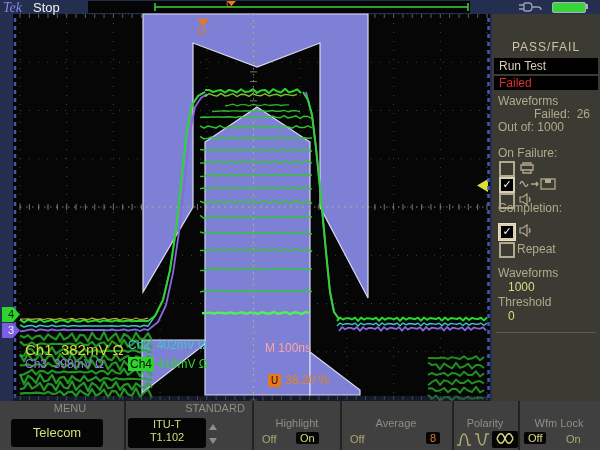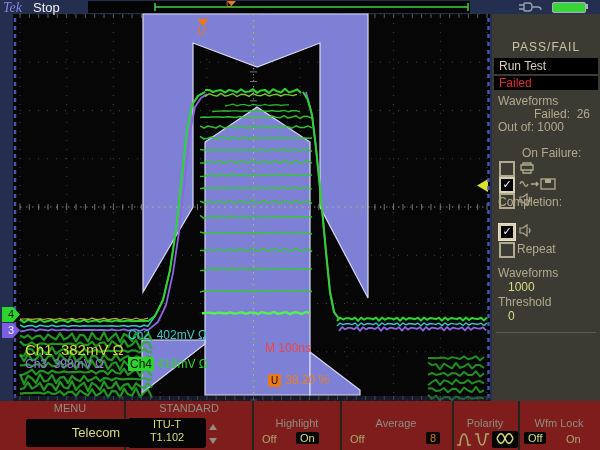--- a/index.html
+++ b/index.html
@@ -17,21 +17,21 @@
   
   #sidemenu{position:absolute;left:492px;top:14px;width:108px;height:387px;background:#3b3b33;z-index:4;}
   .mtxt{position:absolute;color:#b2aa8c;font-size:12px;white-space:pre;text-align:center;}
   .mval{color:#d8dc84;}
   .mstrip{position:absolute;left:2px;width:104px;background:#000;}
   .failedtx{color:#d93030;}
   .cb{position:absolute;width:12px;height:12px;border:2px solid #b2aa8c;background:transparent;
       color:#e8e0c8;font-size:11px;line-height:11px;text-align:center;}
   .cbchk{background:#000;border-color:#d8d0b0;color:#fff;}
   
-  #botbar{position:absolute;left:0;top:401px;width:600px;height:49px;background:#7f1d1d;z-index:4;}
+  #botbar{position:absolute;left:0;top:401px;width:600px;height:49px;background:#404040;z-index:4;}
   .bhead{position:absolute;top:1px;height:13px;color:#8e8e82;font-size:11px;text-align:center;}
   .bbtn{position:absolute;background:#050505;border-radius:3px;color:#d8dc7c;
         text-align:center;font-size:11px;line-height:13px;}
   .dim{color:#aaa86a;}
   .onbox{background:#050505;border-radius:2px;padding:0 4px;}
   .vdiv{position:absolute;top:0;width:2px;height:49px;background:#23231e;}
   
   .chmark{position:absolute;z-index:6;width:18px;height:15px;font-size:11px;line-height:15px;
           text-align:center;clip-path:polygon(0 0,62% 0,100% 50%,62% 100%,0 100%);}
   .orange{color:#e8821e;}
@@ -421,54 +421,54 @@
 <div class="batt" style="left:552px;top:2px;width:32px;height:9px;"></div>
 <div class="battnub" style="left:585px;top:4px;width:3px;height:5px;"></div>
 <svg class="abs" style="left:516px;top:1px;z-index:5;" width="30" height="12">
   <path d="M3,4 h5 M3,8 h5 M8,2 v8 M8,2 h5 q3,0 3,4 q0,4 -3,4 h-5 M16,6 h6 q3,0 3,3" fill="none" stroke="#98a0b4" stroke-width="1.4"></path>
 </svg>
 
 <div class="chmark" style="left:2px;top:307px;background:#2ed42e;color:#042004;">4</div>
 <div class="chmark" style="left:2px;top:323px;background:#7b5fe0;color:#f0ecff;">3</div>
 
 <div class="txt" style="left:25px;top:341px;color:#d8d840;font-size:15px;"><span>Ch1</span>  <span>382mV</span> <span>Ω</span></div>
-<div class="txt" style="left:128px;top:328px;color:#3ec8c8;font-size:12px;"><span>Ch2</span>  <span>402mV</span> <span>Ω</span></div>
+<div class="txt" style="left:128px;top:338px;color:#3ec8c8;font-size:12px;"><span>Ch2</span>  <span>402mV</span> <span>Ω</span></div>
 <div class="txt" style="left:25px;top:357px;color:#9a76e8;font-size:12px;"><span>Ch3</span>  <span>398mV</span> <span>Ω</span></div>
 <div class="txt" style="left:128px;top:357px;color:#2ed42e;font-size:12px;"><span class="ch4box">Ch4</span> <span>418mV</span> <span>Ω</span></div>
-<div class="txt" style="left:265px;top:341px;color:#ef4444;font-size:12px;"><span>M</span> <span>100ns</span></div>
+<div class="txt" style="left:265px;top:341px;color:#fca5a5;font-size:12px;"><span>M</span> <span>100ns</span></div>
 <div class="txt" style="left:268px;top:373px;font-size:12px;"><span class="tbox">U</span><span class="orange">38.20 %</span></div>
 
 <div id="sidemenu">
   <div class="mtxt" style="left:0;top:26px;width:108px;text-align:center;color:#ccc4a4;letter-spacing:1px;">PASS/FAIL</div>
   <div class="mstrip" style="top:44px;height:16px;"></div>
   <div class="mtxt" style="left:7px;top:45px;color:#d8d0b4;">Run Test</div>
   <div class="mstrip" style="top:62px;height:14px;"></div>
   <div class="mtxt failedtx" style="left:7px;top:62px;">Failed</div>
   <div class="mtxt" style="left:6px;top:80px;">Waveforms</div>
   <div class="mtxt" style="left:6px;top:93px;padding-left:36px;">Failed:  26</div>
   <div class="mtxt" style="left:6px;top:106px;">Out of: 1000</div>
-  <div class="mtxt" style="left:6px;top:132px;margin-left:24px;">On Failure:</div>
+  <div class="mtxt" style="left:6px;top:132px;">On Failure:</div>
   <div class="cb" style="left:7px;top:147px;"></div>
   <svg class="abs" style="left:27px;top:148px;" width="16" height="12">
         <path d="M4,3 V1 h8 v2 M2,3 h12 v5 h-12 z M4,8 v3 h8 v-3" fill="none" stroke="#b2aa8c" stroke-width="1.3"></path>
       </svg>
   <div class="cb cbchk" style="left:7px;top:163px;">✓</div>
   <svg class="abs" style="left:27px;top:164px;" width="44" height="12">
         <path d="M1,6 Q3,1 5,6 Q7,11 9,6" fill="none" stroke="#b2aa8c" stroke-width="1.3"></path>
         <path d="M12,6 h7 M17,4 l2,2 -2,2" fill="none" stroke="#b2aa8c" stroke-width="1.3"></path>
         <rect x="22," :ignore="" width="0" height="0"></rect>
         <rect x="22" y="1" width="14" height="10" fill="none" stroke="#b2aa8c" stroke-width="1.3"></rect>
         <rect x="26" y="1" width="6" height="4" fill="#b2aa8c"></rect>
       </svg>
   <div class="cb" style="left:7px;top:179px;"></div>
   <svg class="abs" style="left:27px;top:179px;" width="15" height="13">
         <polygon points="1,4 4,4 8,1 8,12 4,9 1,9" fill="none" stroke="#b2aa8c" stroke-width="1.2"></polygon>
         <path d="M10,4 Q12,6.5 10,9" fill="none" stroke="#b2aa8c" stroke-width="1.2"></path>
       </svg>
-  <div class="mtxt" style="left:6px;top:181px;">Completion:</div>
+  <div class="mtxt" style="left:6px;top:187px;">Completion:</div>
   <div class="cb cbchk" style="left:7px;top:210px;outline:1px solid #e8e0c0;">✓</div>
   <svg class="abs" style="left:27px;top:210px;" width="15" height="13">
         <polygon points="1,4 4,4 8,1 8,12 4,9 1,9" fill="none" stroke="#b2aa8c" stroke-width="1.2"></polygon>
         <path d="M10,4 Q12,6.5 10,9" fill="none" stroke="#b2aa8c" stroke-width="1.2"></path>
       </svg>
   <div class="cb" style="left:7px;top:228px;"></div>
   <div class="mtxt" style="left:25px;top:228px;">Repeat</div>
   <div class="mtxt" style="left:6px;top:252px;">Waveforms</div>
   <div class="mtxt mval" style="left:16px;top:266px;">1000</div>
   <div class="mtxt" style="left:6px;top:281px;">Threshold</div>
@@ -476,23 +476,23 @@
   <div class="abs" style="left:4px;top:318px;width:100px;height:1px;background:#5c5c50;"></div>
 </div>
 
 <div id="botbar">
   <div class="vdiv" style="left:124px;"></div>
   <div class="vdiv" style="left:252px;"></div>
   <div class="vdiv" style="left:340px;"></div>
   <div class="vdiv" style="left:452px;"></div>
   <div class="vdiv" style="left:518px;"></div>
   <div class="bhead" style="left:20px;width:100px;">MENU</div>
-  <div class="bhead" style="left:126px;width:126px;">STANDARD</div>
-
-  <div class="bbtn" style="left:26px;top:18px;width:92px;height:28px;font-size:13px;line-height:28px;padding-left:24px;">Telecom</div>
+  <div class="bhead" style="left:126px;width:126px;padding-left:26px;">STANDARD</div>
+
+  <div class="bbtn" style="left:11px;top:18px;width:92px;height:28px;font-size:13px;line-height:28px;">Telecom</div>
   <div class="bbtn" style="left:128px;top:17px;width:78px;height:30px;">
         <div>ITU-T</div>
         <div>T1.102</div>
       </div>
   <svg class="abs" style="left:207px;top:22px;" width="12" height="22">
         <polygon points="6,1 10,7 2,7" fill="#8e8e82"></polygon>
         <polygon points="6,21 10,15 2,15" fill="#8e8e82"></polygon>
       </svg>
 
   <div class="bhead" style="left:256px;top:16px;width:82px;height:13px;">Highlight</div>

